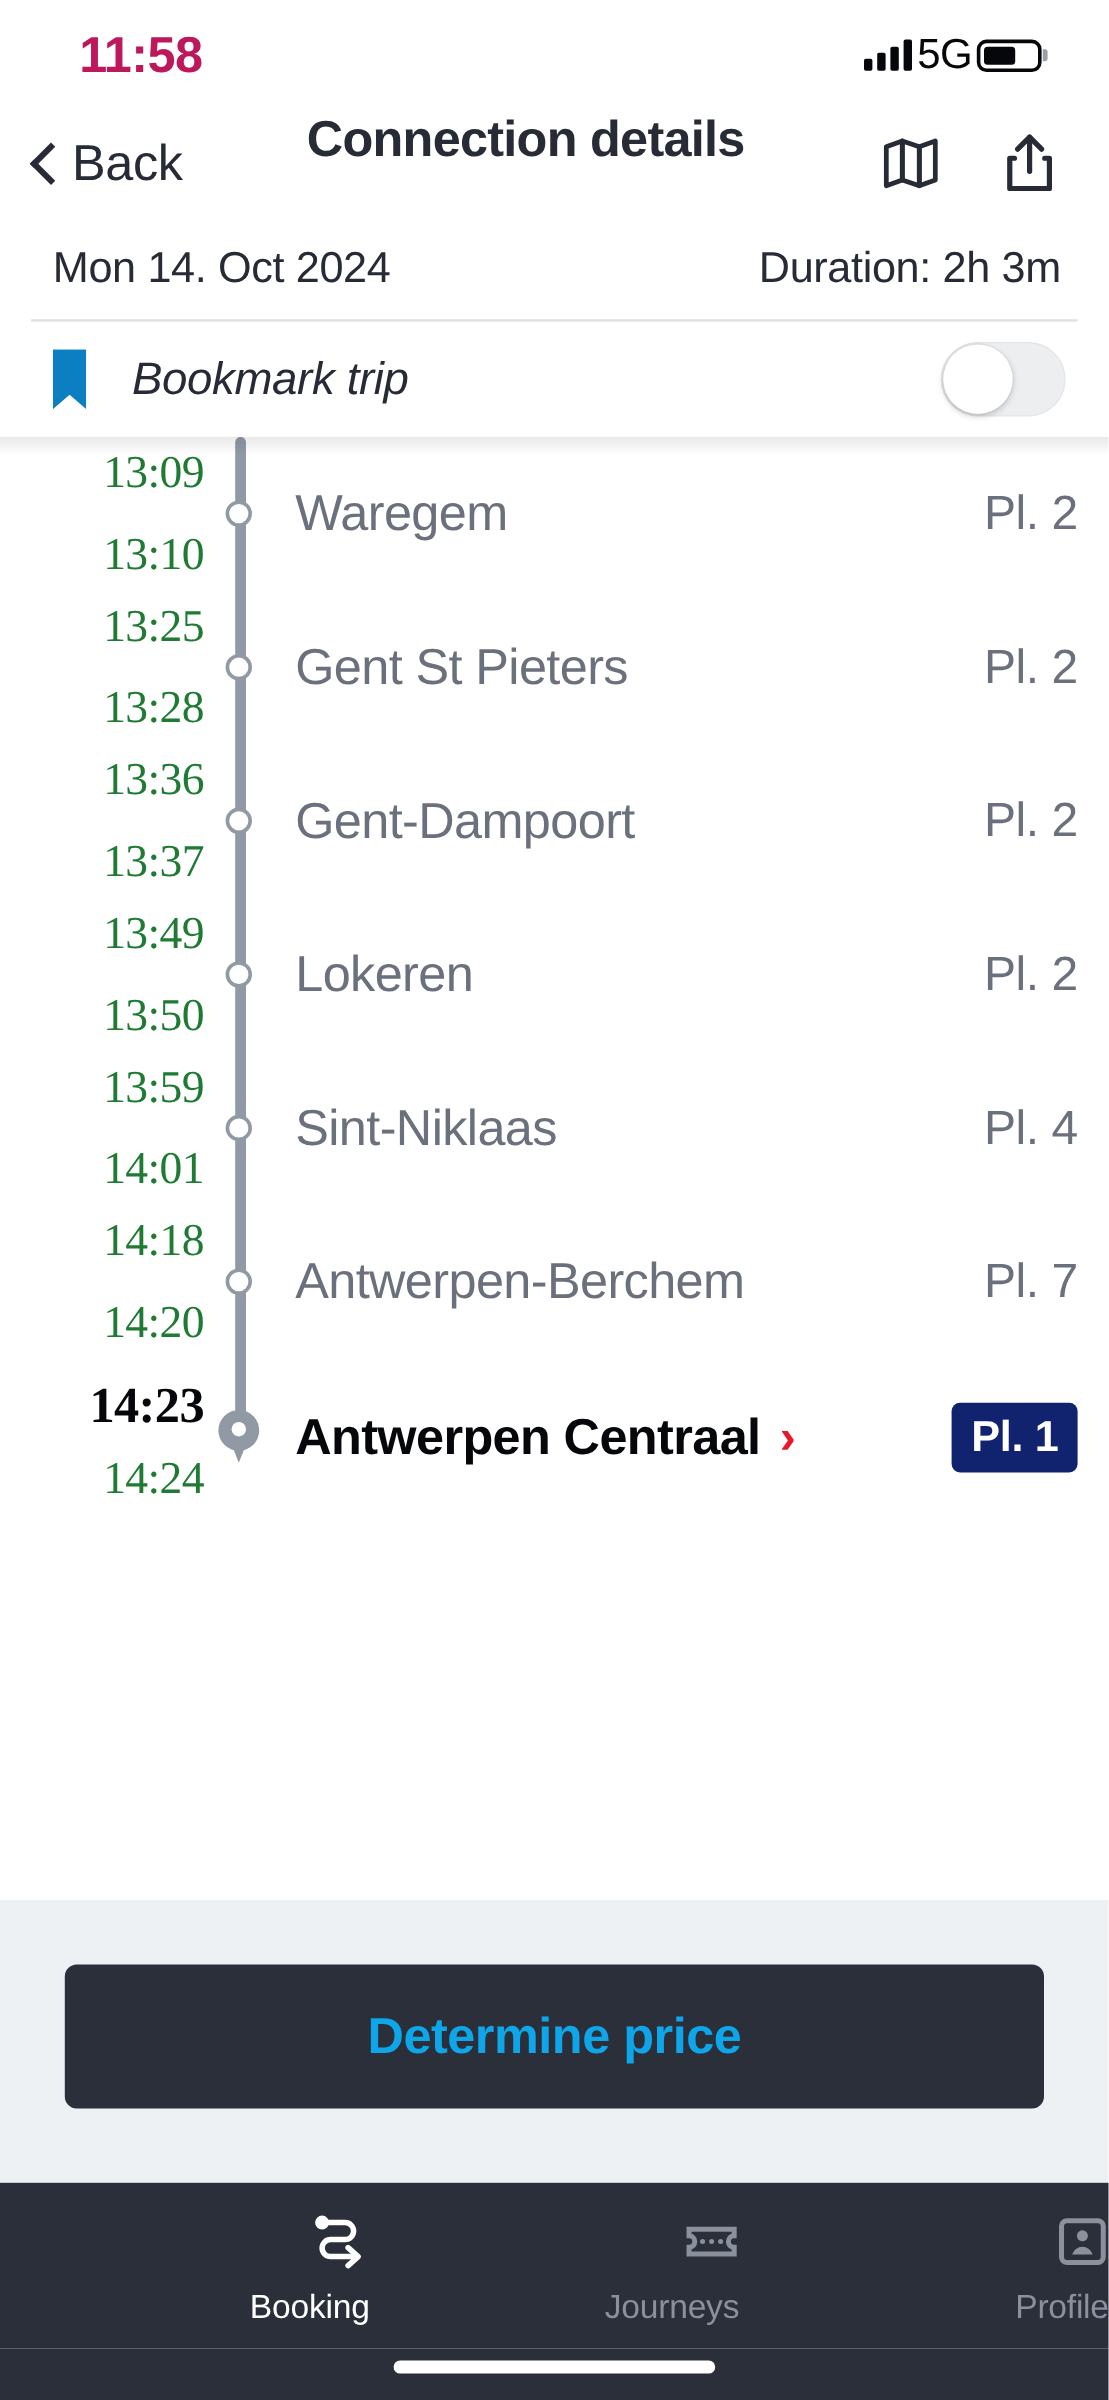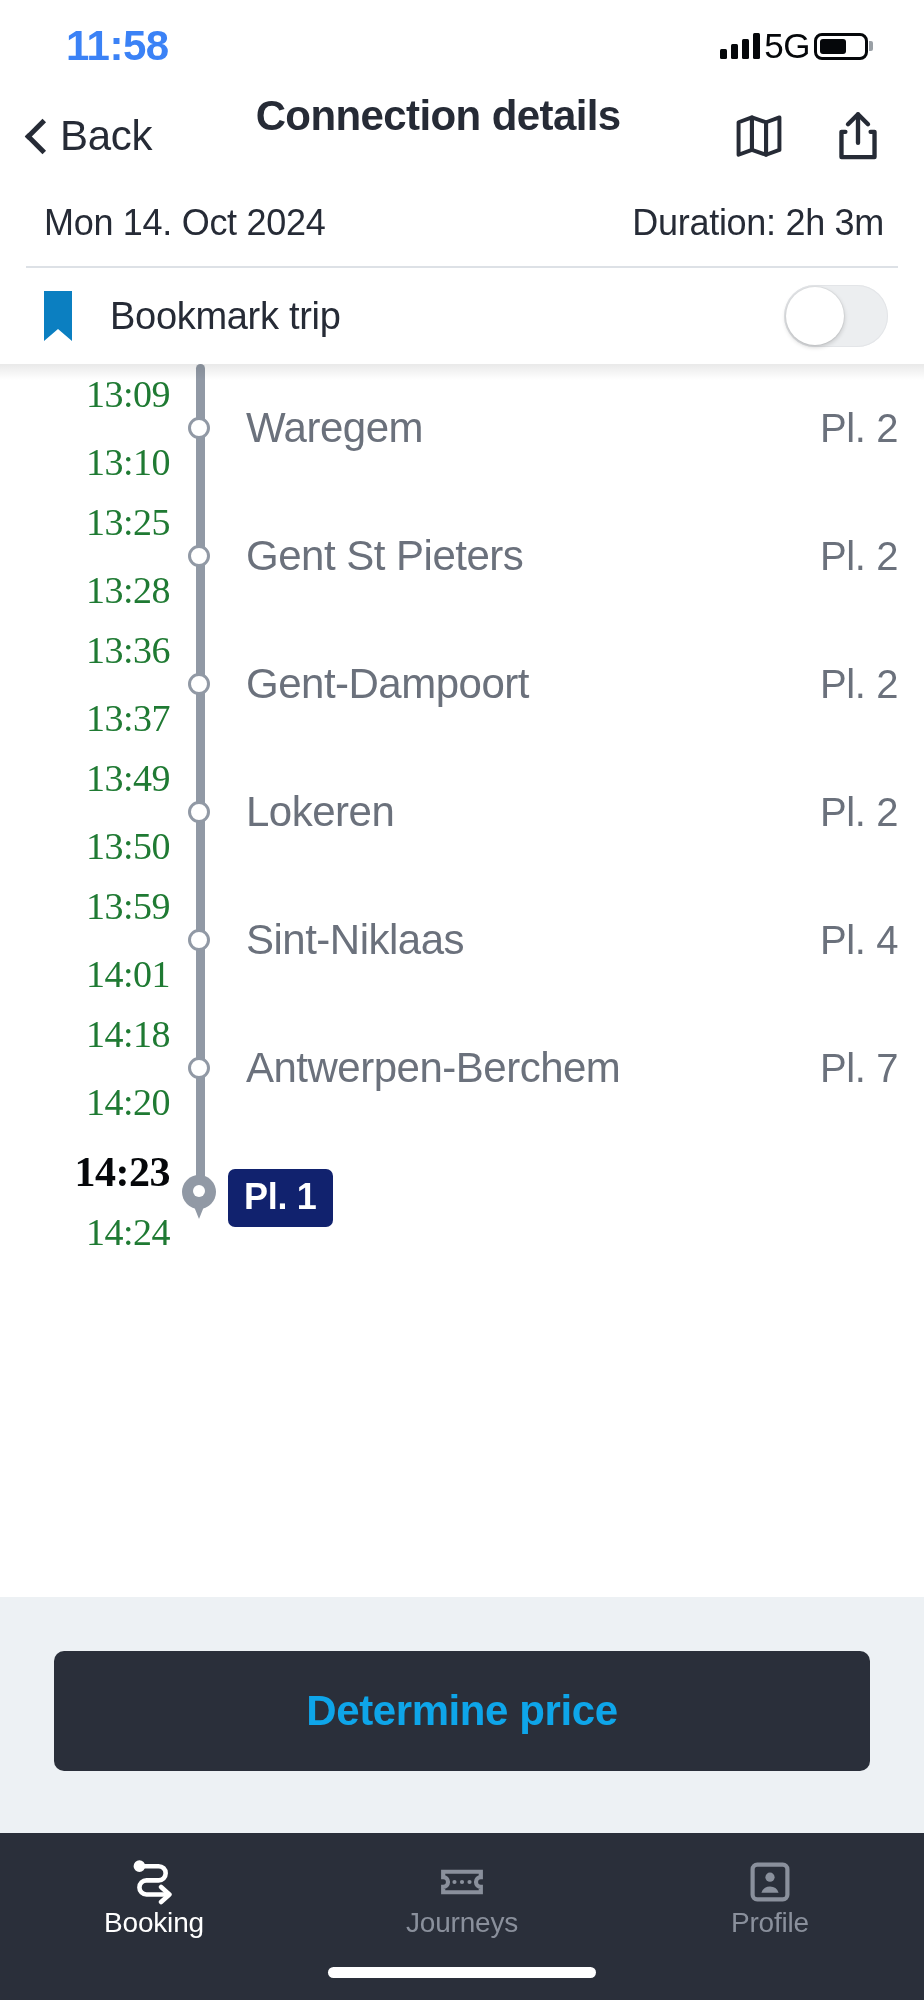--- a/index.html
+++ b/index.html
@@ -26,21 +26,21 @@
     flex: 0 0 92px;
     display: flex;
     align-items: center;
     justify-content: space-between;
     padding: 0 56px 0 66px;
   }
   .status-time {
     font-size: 42px;
     font-weight: 700;
     letter-spacing: -0.5px;
-    color: #3b82f6;
+    color: #be185d;
   }
   .status-right {
     display: flex;
     align-items: center;
     gap: 4px;
   }
   .signal-bars { display: flex; align-items: flex-end; gap: 4px; height: 26px; }
   .signal-bars i { display: block; width: 7px; background: #05070a; border-radius: 1.5px; }
   .signal-bars i:nth-child(1) { height: 10px; }
   .signal-bars i:nth-child(2) { height: 15px; }
@@ -115,20 +115,21 @@
     letter-spacing: -0.3px;
   }
   .divider { height: 2px; background: #dde1e6; margin: 0 26px; }
 
   
   .bookmark-row {
     flex: 0 0 96px;
     display: flex;
     align-items: center;
     padding: 0 36px 0 44px;
+    font-style: italic;
   }
   .bm-ribbon {
     width: 28px; height: 50px;
     background: #0b7fc1;
     clip-path: polygon(0 0, 100% 0, 100% 100%, 50% 76%, 0 100%);
     flex: 0 0 auto;
   }
   .bm-label { margin-left: 38px; font-size: 38px; color: #262b36; letter-spacing: -0.3px; }
   .toggle {
     margin-left: auto;
@@ -328,22 +329,22 @@
   .tabbar {
     flex: 0 0 auto;
     background: #2a2f3a;
     display: flex;
     padding: 26px 0 0;
   }
   .tab {
     flex: 1 1 0;
     display: flex;
     flex-direction: column;
-    align-items: center;
-    gap: 2px;
+    align-items: flex-end;
+    gap: 16px;
     cursor: pointer;
     padding-bottom: 18px;
   }
   .tab .tab-label { font-size: 28px; letter-spacing: -0.2px; color: #8a909c; }
   .tab.active .tab-label { color: #ffffff; }
   .tab .tab-icon { height: 46px; display: flex; align-items: center; justify-content: center; }
 
   .home-area { flex: 0 0 auto; background: #2a2f3a; padding: 10px 0 22px; display: flex; justify-content: center; }
   .home-bar { width: 268px; height: 11px; border-radius: 6px; background: #ffffff; }
 </style>
@@ -490,20 +491,24 @@
         </div>
         <div class="stop dest">
           <div class="times">
             <span class="t-arr">14:23</span>
             <span class="t-dep">14:24</span>
           </div>
           <div class="node">
             <span class="pin">
               <i></i>
             </span>
+          </div>
+          <div class="name">
+            <span>Antwerpen Centraal</span>
+            <span class="chev-r">›</span>
           </div>
           <span class="badge-plat">Pl. 1</span>
         </div>
       </div>
   </div>
 
   <div class="cta-area">
     <button class="cta-btn">Determine price</button>
   </div>
 

